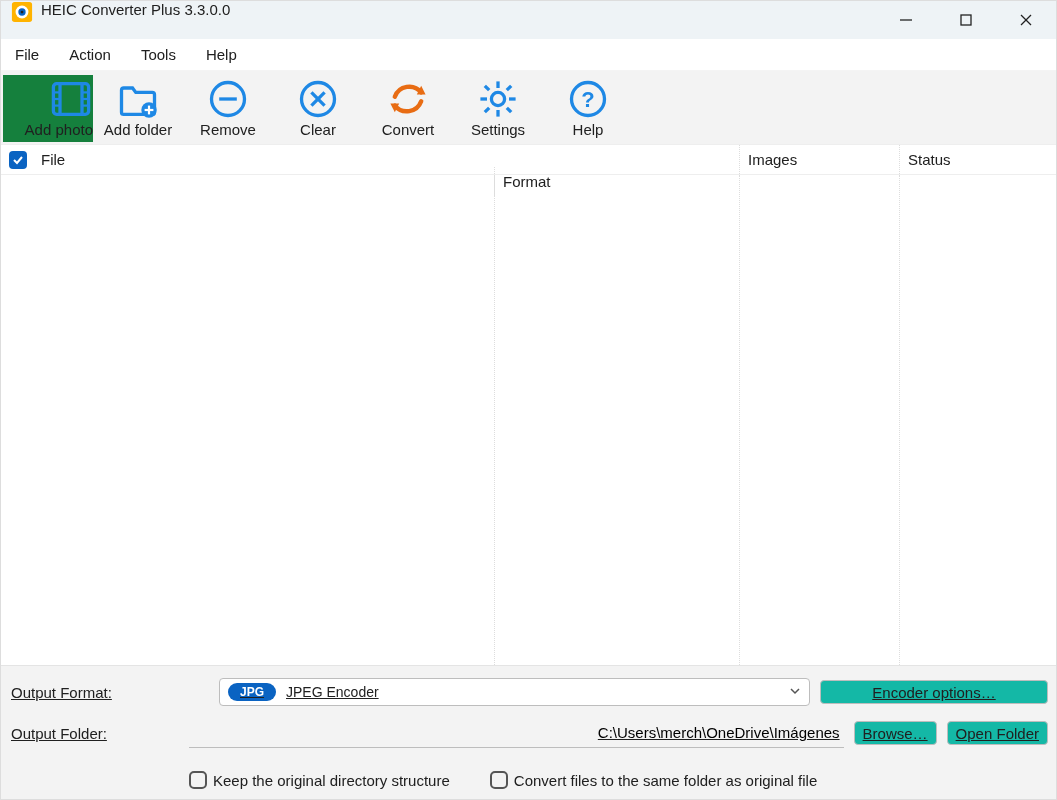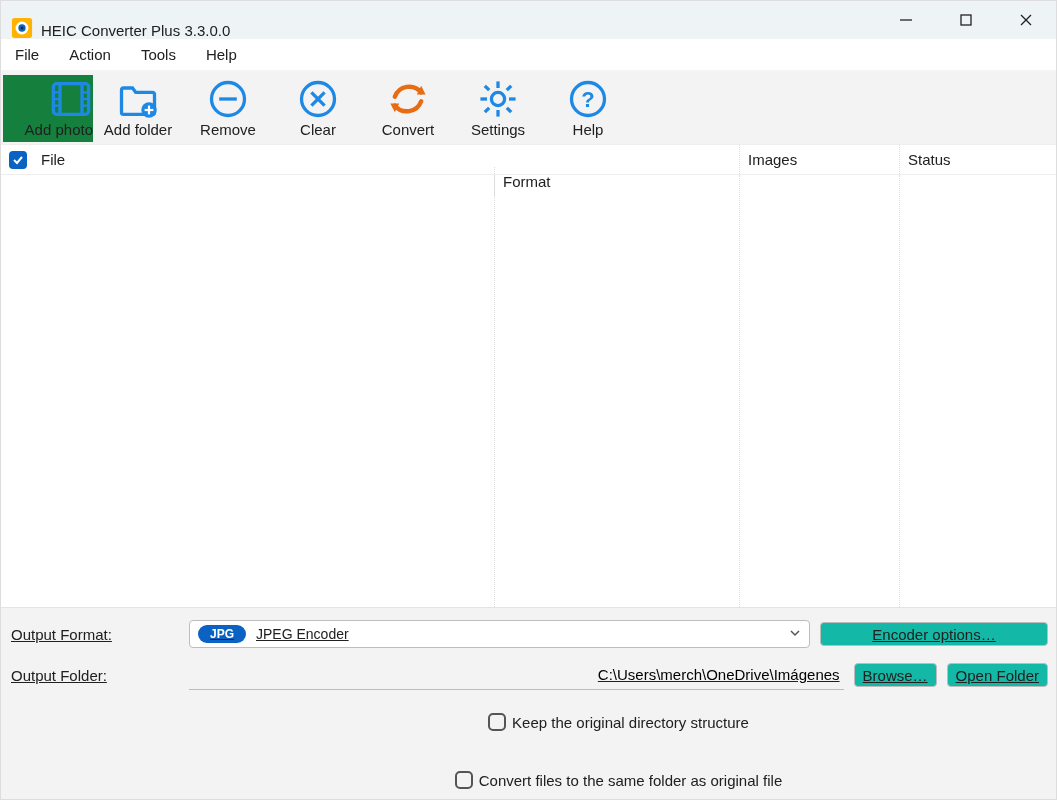--- a/index.html
+++ b/index.html
@@ -1,17 +1,17 @@
 <!DOCTYPE html>
 <html><head>
 <meta charset="utf-8">
 <style>
 * { box-sizing: border-box; margin: 0; padding: 0; }
 body { font-family: "Segoe UI", Tahoma, sans-serif; font-size: 14px; color: #202020; background: #fff; width: 1057px; height: 800px; overflow: hidden; display: flex; flex-direction: column; border: 1px solid #ddd; }
-.titlebar { height: 38px; background: #eef3f6; display: flex; align-items: flex-end; padding-left: 10px; }
+.titlebar { height: 38px; background: #eef3f6; display: flex; align-items: flex-start; padding-left: 10px; }
 .titlebar .icon-wrap { width: 22px; height: 22px; margin-right: 8px; display:flex; align-items:center; justify-content:center;}
 .titlebar .title { font-size: 15px; }
 .titlebar .spacer { flex: 1; }
 .winbtn { width: 60px; height: 38px; display: flex; align-items: center; justify-content: center; }
 .winbtn svg { width: 14px; height: 14px; }
 .menubar { height: 32px; background: #fff; display: flex; align-items: center; padding-left: 10px; gap: 22px; border-bottom: 1px solid #f4f4f4; }
 .menubar .menu { font-size: 15px; padding: 4px 4px; }
 .toolbar { background: #f3f3f3; display: flex; align-items: flex-start; padding: 4px 2px 2px 2px; gap: 0; border-bottom: 1px solid #eee; }
 .tool { width: 90px; display:flex; flex-direction:column; align-items:center; padding: 2px 0 4px 0; }
 .tool .ticon { width: 44px; height: 44px; display:flex; align-items:center; justify-content:center; }
@@ -25,26 +25,26 @@
 .chk { width:18px; height:18px; border-radius:4px; background:#0a63c2; display:flex; align-items:center; justify-content:center; margin-right: 14px; }
 .chk svg { width:12px; height:12px; }
 .body { flex:1; display:flex; }
 .body .c1 { width:493px; }
 .body .c2 { width:245px; border-left:1px dotted #ddd; }
 .body .c3 { width:160px; border-left:1px dotted #ddd; }
 .body .c4 { flex:1; border-left:1px dotted #ddd; }
 .bottom { background:#f3f3f3; padding: 12px 8px 10px 8px; border-top:1px solid #e4e4e4; }
 .row { display:flex; align-items:center; margin-bottom: 12px; gap: 10px; text-decoration: underline;}
 .label { width: 170px; font-size:15px; padding-left: 2px; }
-.dropdown { flex:1; height: 28px; border:1px solid #bdbdbd; border-radius:4px; background:#fff; display:flex; align-items:center; padding:8px 8px; gap:10px; position: relative; }
+.dropdown { flex:1; height: 28px; border:1px solid #bdbdbd; border-radius:4px; background:#fff; display:flex; align-items:center; padding:8px 8px; gap:10px; position: relative; margin-left: 30px; }
 .badge { background:#0a63c2; color:#fff; font-weight:bold; font-size:12px; padding:2px 12px; border-radius: 10px; }
 .dropdown .caret { position:absolute; right:8px; }
 .btn { height:24px; border:1px solid #bdbdbd; border-radius:4px; background:#14b8a6; padding: 0 8px; font-size:15px; display:flex; align-items:center; justify-content:center; }
 .pathinput { flex:1; height:30px; border:none; border-bottom:1px solid #bdbdbd; background:transparent; font-size:15px; padding: 0 4px; text-align: right; }
-.optrow { display:flex; align-items:center; gap: 40px; padding-left: 180px; margin-top: 23px; flex-direction: column;}
+.optrow { display:flex; align-items:center; gap: 40px; padding-left: 180px; margin-top: 23px;}
 .opt { display:flex; align-items:center; gap:6px; font-size:15px; }
 .ochk { width:18px; height:18px; border:2px solid #555; border-radius:5px; }
 </style>
 </head>
 <body>
 
 <div class="titlebar">
   <div class="icon-wrap">
     <svg viewBox="0 0 24 24">
         <rect x="1" y="1" width="22" height="22" rx="3" fill="#ffb300"></rect>

